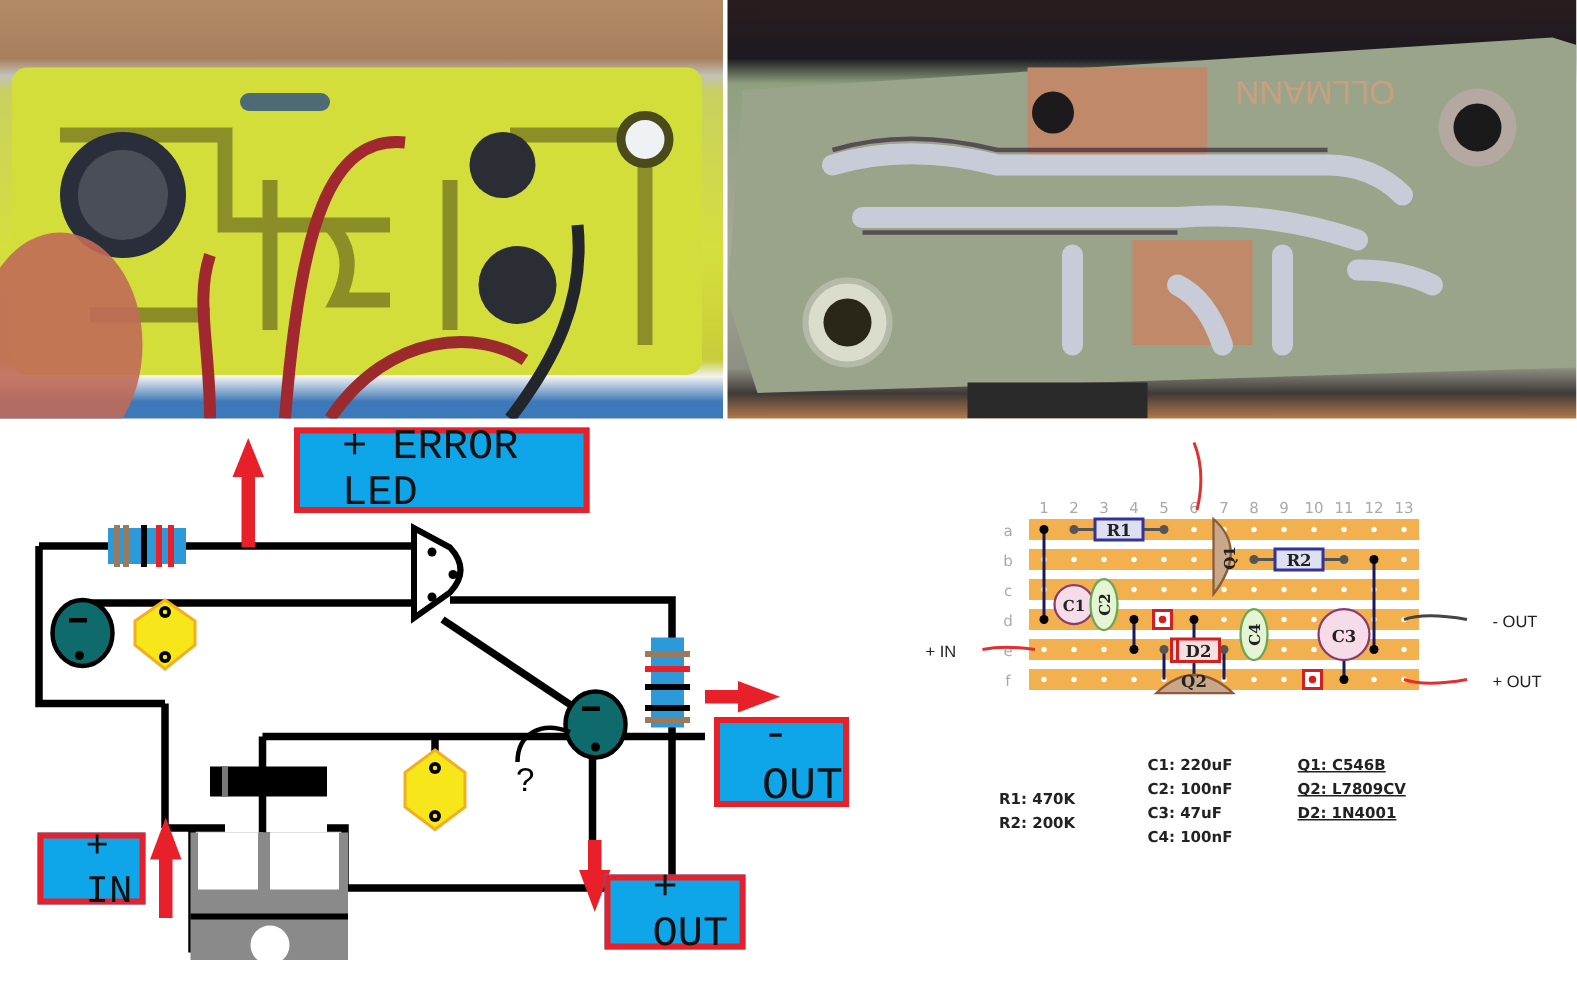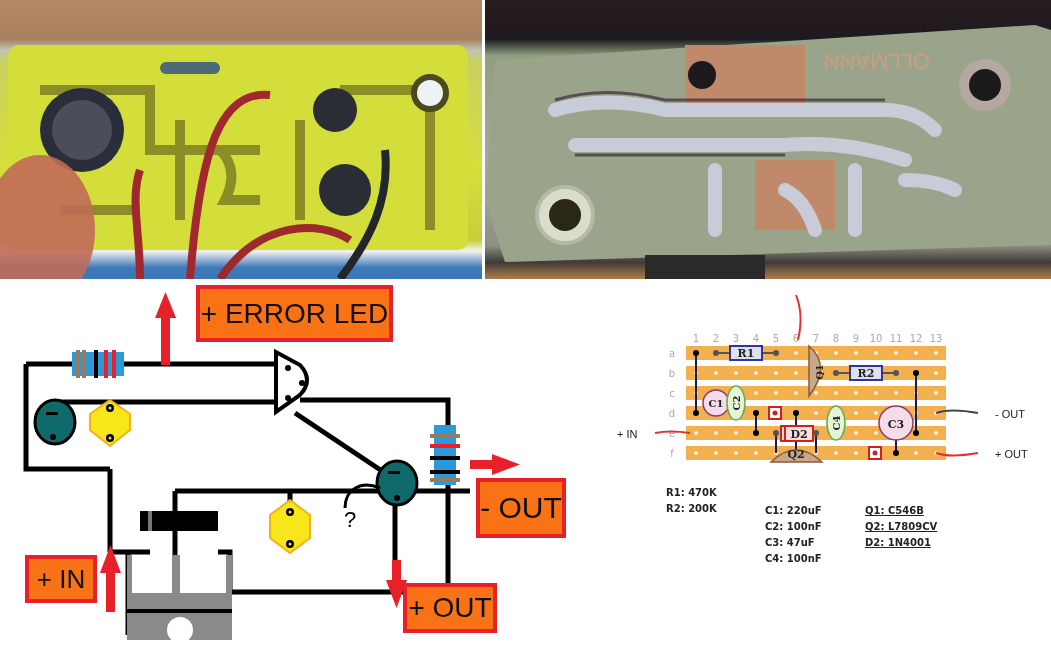--- a/index.html
+++ b/index.html
@@ -1,20 +1,20 @@
 <!DOCTYPE html>
 <html><head>
 <meta charset="utf-8">
 <style>
   html,body{margin:0;padding:0;background:#ffffff;}
   body{width:1051px;height:663px;position:relative;overflow:hidden;font-family:"Liberation Sans",sans-serif;}
   .photo{position:absolute;overflow:hidden;}
   #photo-left{left:0;top:0;width:482px;height:279px;background:linear-gradient(180deg,#b48a66 0%,#a9805e 14%,#c2c2b8 18%,#c9d060 22%,#d5df3c 60%,#c7cd3a 86%,#f2f2f2 90%,#3d78b8 96%);}
   #photo-right{left:485px;top:0;width:566px;height:279px;background:linear-gradient(180deg,#2a1c1e 0%,#1c1a20 14%,#8fa07f 20%,#a8a89a 60%,#8d8f82 88%,#3f3a38 94%,#b17a4a 100%);}
-  .label-box{position:absolute;border:4px solid #e8202a;background:#f97316;color:#111;font-family:Liberation Sans, sans-serif;display:flex;align-items:center;justify-content:center;box-sizing:border-box;}
+  .label-box{position:absolute;border:4px solid #e8202a;background:#0ea5e9;color:#111;font-family:Liberation Mono, monospace;display:flex;align-items:center;justify-content:center;box-sizing:border-box;padding-left:28px;}
   .bom{position:absolute;font-family:"DejaVu Sans",sans-serif;font-weight:bold;font-size:10px;color:#222;line-height:16px;}
   .bom div{white-space:nowrap;}
   .sb-label{font-family:"DejaVu Sans",sans-serif;font-size:10px;fill:#aaaaaa;}
   .sb-side{font-family:"Liberation Sans",sans-serif;font-size:11px;fill:#222;}
 </style>
 </head>
 <body>
 
 <div id="photo-left" class="photo">
   <svg width="482" height="279">
@@ -387,21 +387,21 @@
     <path d="M196 5 Q204 25 198 50" stroke="#e03030" stroke-width="2" fill="none"></path>
     <path d="M55 143 Q70 140 90 143" stroke="#e03030" stroke-width="2" fill="none"></path>
     <path d="M336 123 Q350 118 378 123" stroke="#444" stroke-width="2" fill="none"></path>
     <path d="M336 163 Q350 168 378 163" stroke="#e03030" stroke-width="2" fill="none"></path>
     <text x="17" y="148" class="sb-side">+ IN</text>
     <text x="395" y="128" class="sb-side">- OUT</text>
     <text x="395" y="168" class="sb-side">+ OUT</text>
   </svg>
 </div>
 
-<div class="bom" style="left:666px;top:485px;" id="bom-res">
+<div class="bom" style="left:666px;top:526px;" id="bom-res">
     <div>R1: 470K</div>
     <div>R2: 200K</div>
   </div>
 <div class="bom" style="left:765px;top:503px;" id="bom-cap">
     <div>C1: 220uF</div>
     <div>C2: 100nF</div>
     <div>C3: 47uF</div>
     <div>C4: 100nF</div>
   </div>
 <div class="bom" style="left:865px;top:503px;text-decoration:underline;" id="bom-semi">

